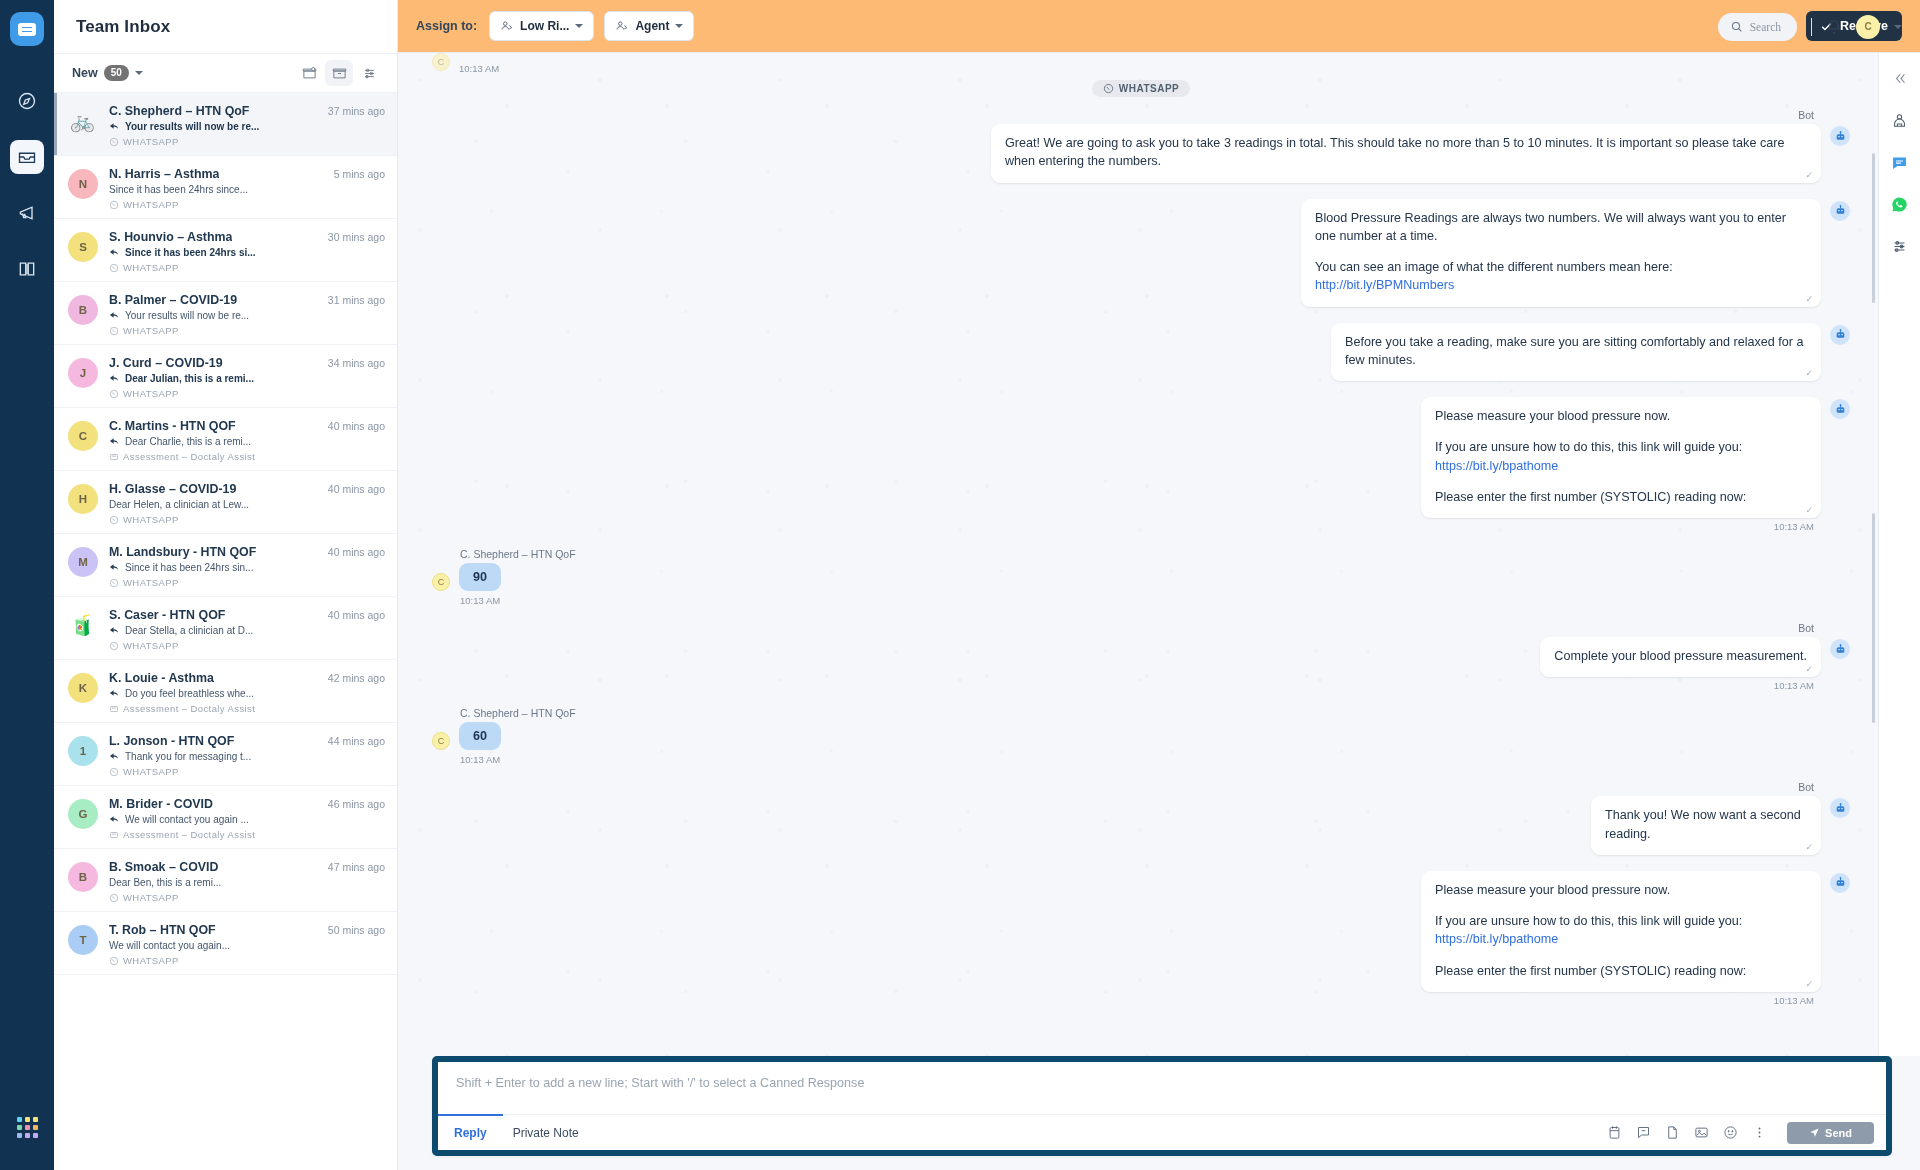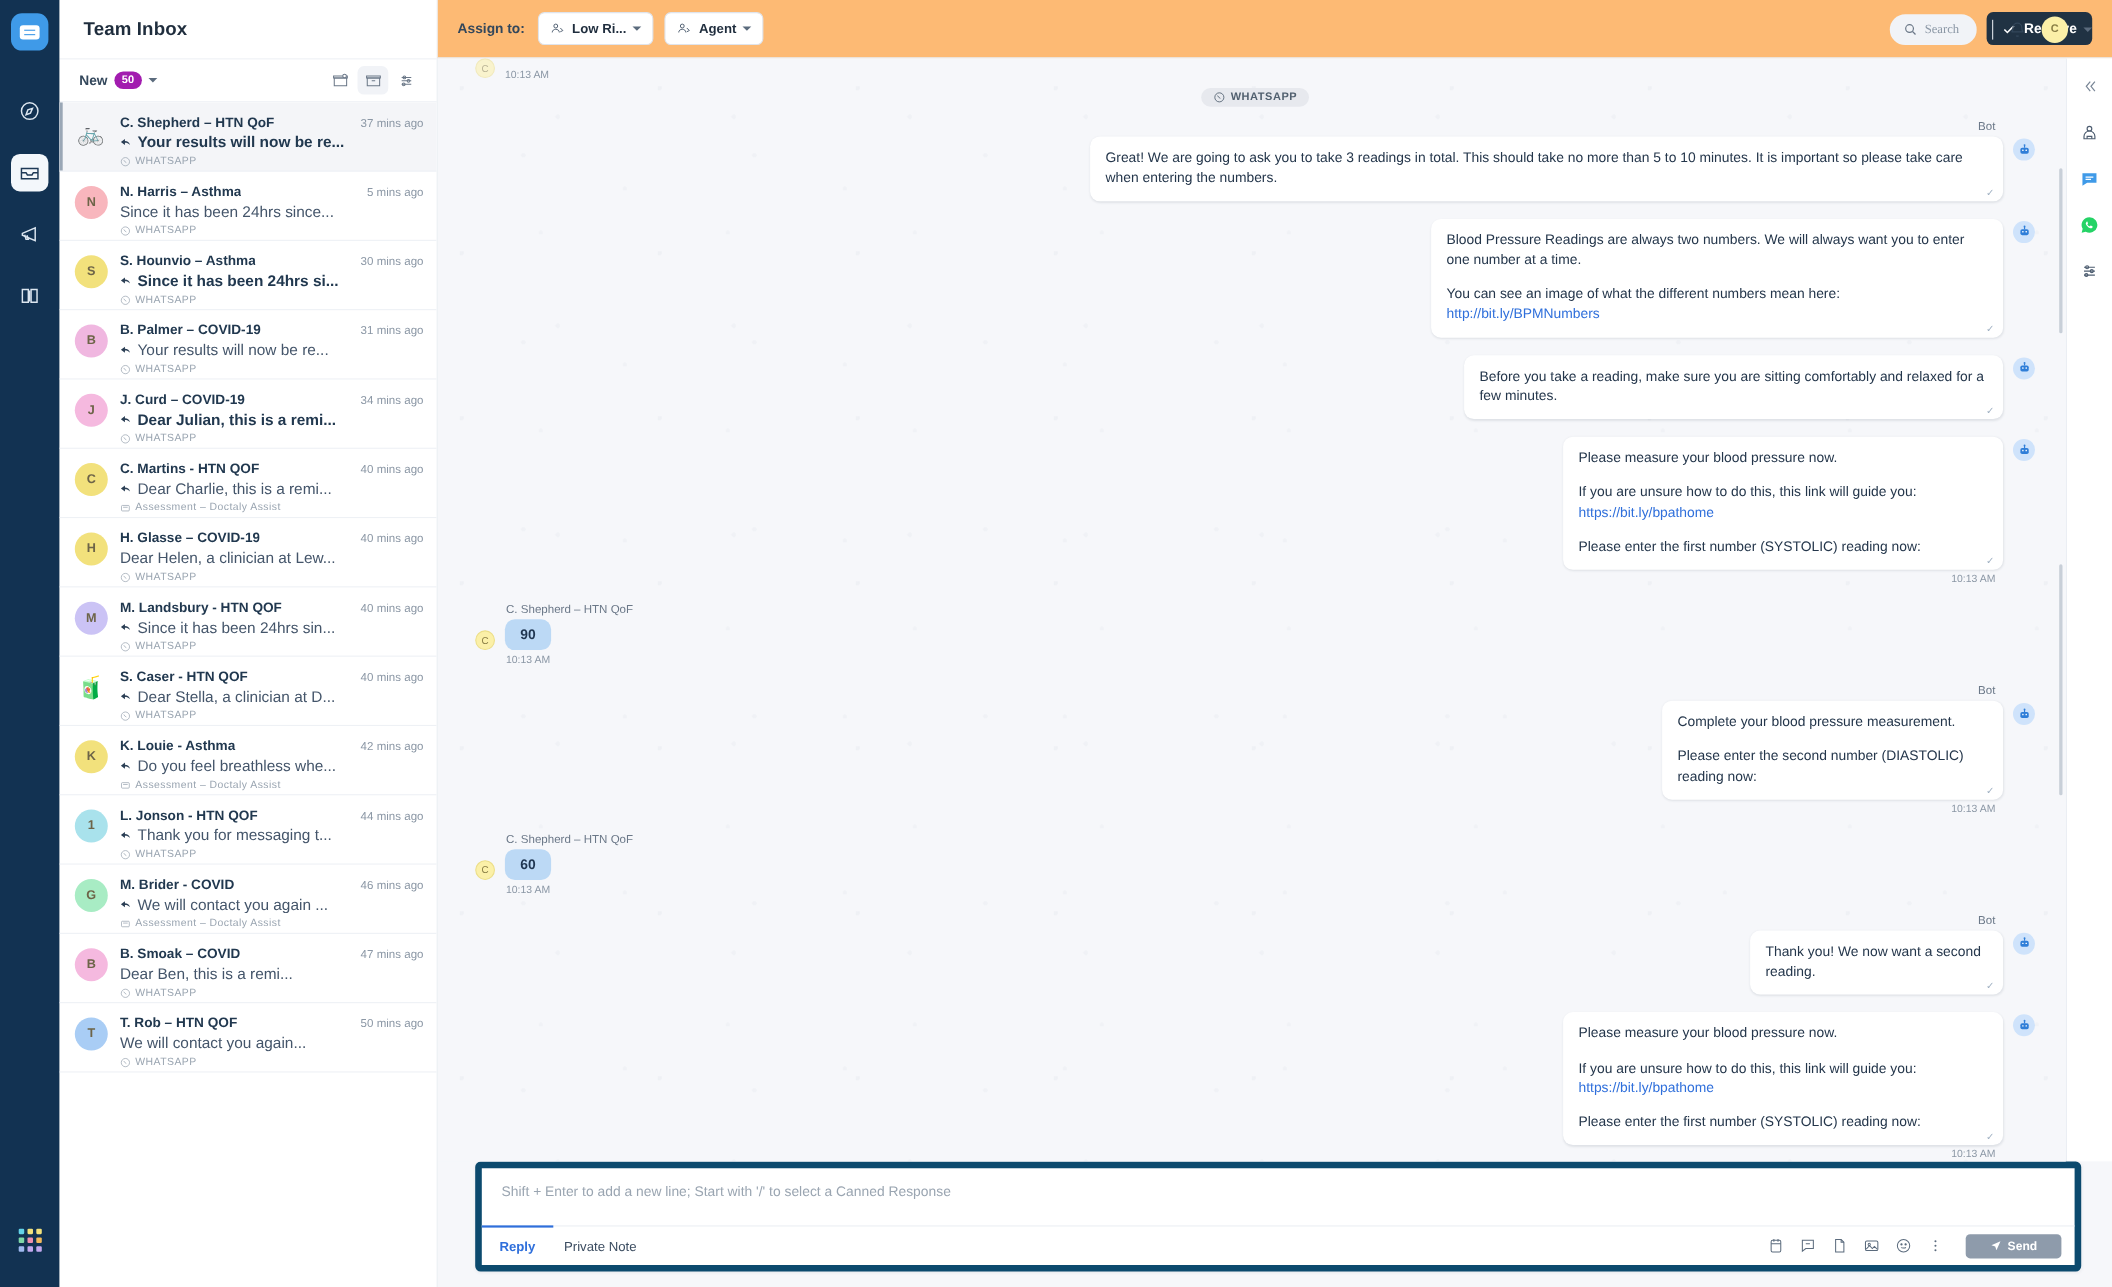--- a/index.html
+++ b/index.html
@@ -36,21 +36,21 @@
   
   .list-col { width: 344px; flex: 0 0 344px; background:#fff; border-right:1px solid #e6eaf0; display:flex; flex-direction:column; }
   .app-title-bar { height:53px; display:flex; align-items:center; padding-left:22px; }
   .app-title { font-size:17px; font-weight:700; color:#1f2d3d; letter-spacing:.1px; }
   .list-toolbar {
     height:40px; border-top:1px solid #eef1f5; border-bottom:1px solid #eef1f5;
     display:flex; align-items:center; padding:0 14px 0 18px; gap:6px;
   }
   .new-chip { display:flex; align-items:center; gap:6px; cursor:pointer; }
   .new-chip .lbl { font-size:12.5px; font-weight:600; color:#33475b; }
-  .count-badge { background:#a21caf; color:#fff; font-size:10px; font-weight:700; border-radius:9px; padding:2px 7px 2.5px; }
+  .count-badge { background:#737373; color:#fff; font-size:10px; font-weight:700; border-radius:9px; padding:2px 7px 2.5px; }
   .chev { width:0;height:0;border-left:4px solid transparent;border-right:4px solid transparent;border-top:4.5px solid #5b6b7d; }
   .tool-icons { margin-left:auto; display:flex; align-items:center; gap:2px; }
   .tb-btn { width:28px;height:26px;border-radius:6px;display:flex;align-items:center;justify-content:center;cursor:pointer; }
   .tb-btn.sel { background:#f1f3f7; }
   .tb-btn svg { width:15px;height:15px; }
 
   .conv-list { flex:1; overflow:hidden; }
   .conv {
     display:flex; padding:11px 12px 10px 14px; border-bottom:1px solid #eef1f5;
     cursor:pointer; position:relative; height:63px; align-items:flex-start;
@@ -60,21 +60,21 @@
   .avatar {
     width:30px;height:30px;border-radius:50%;flex:0 0 30px;margin-right:11px;margin-top:2px;
     display:flex;align-items:center;justify-content:center;font-size:11.5px;font-weight:600;color:#6d6448;
   }
   .avatar.img { background:transparent; font-size:20px; }
   .conv-body { flex:1; min-width:0; }
   .conv-row1 { display:flex; align-items:baseline; }
   .conv-name { font-size:12.4px; font-weight:700; color:#21384f; white-space:nowrap; overflow:hidden; text-overflow:ellipsis; }
   .conv-name.reg { font-weight:600; }
   .conv-time { margin-left:auto; font-size:10.5px; color:#8b97a5; white-space:nowrap; padding-left:6px; }
-  .conv-snip { font-size:14px; color:#44556a; margin-top:3px; display:flex; align-items:center; gap:5px; white-space:nowrap; overflow:hidden; }
+  .conv-snip { font-size:10px; color:#44556a; margin-top:3px; display:flex; align-items:center; gap:5px; white-space:nowrap; overflow:hidden; }
   .conv-snip.bold { font-weight:700; color:#21384f; }
   .reply-arrow { flex:0 0 11px; }
   .conv-chan { font-size:9.5px; letter-spacing:.4px; color:#9aa5b1; margin-top:4px; display:flex; align-items:center; gap:4px; }
   .conv-chan svg { width:10px;height:10px; }
 
   
   .chat-col { flex:1; display:flex; flex-direction:column; min-width:0; background:#f6f7fa; }
   .chat-top { height:53px; background:#fdba74; border-bottom:1px solid #e9edf2; display:flex; align-items:center; padding:0 18px; }
   .assign-label { font-size:12.5px; font-weight:600; color:#33475b; margin-right:12px; }
   .pill {
@@ -695,21 +695,20 @@
               <div class="pt-av">C</div>
               <div class="bubble-in">90</div>
             </div>
             <div class="stamp-l">10:13 AM</div>
           </div>
           <div class="msg-block">
             <div class="sender-lab right">Bot</div>
             <div class="row out">
               <div class="bubble-out" style="max-width:310px">
                 <p>Complete your blood pressure measurement.</p>
-                <p>Please enter the second number (DIASTOLIC) reading now:</p>
                 <span class="tick">✓</span>
               </div>
               <div class="bot-av">
                 <svg viewBox="0 0 24 24" fill="#2f7ed8">
                   <rect x="5" y="8" width="14" height="10" rx="3"></rect>
                   <path d="M11 4h2v4h-2z"></path>
                   <circle cx="12" cy="3.5" r="1.6"></circle>
                   <rect x="8" y="11" width="2.4" height="2.4" rx=".6" fill="#fff"></rect>
                   <rect x="13.6" y="11" width="2.4" height="2.4" rx=".6" fill="#fff"></rect>
                 </svg>

